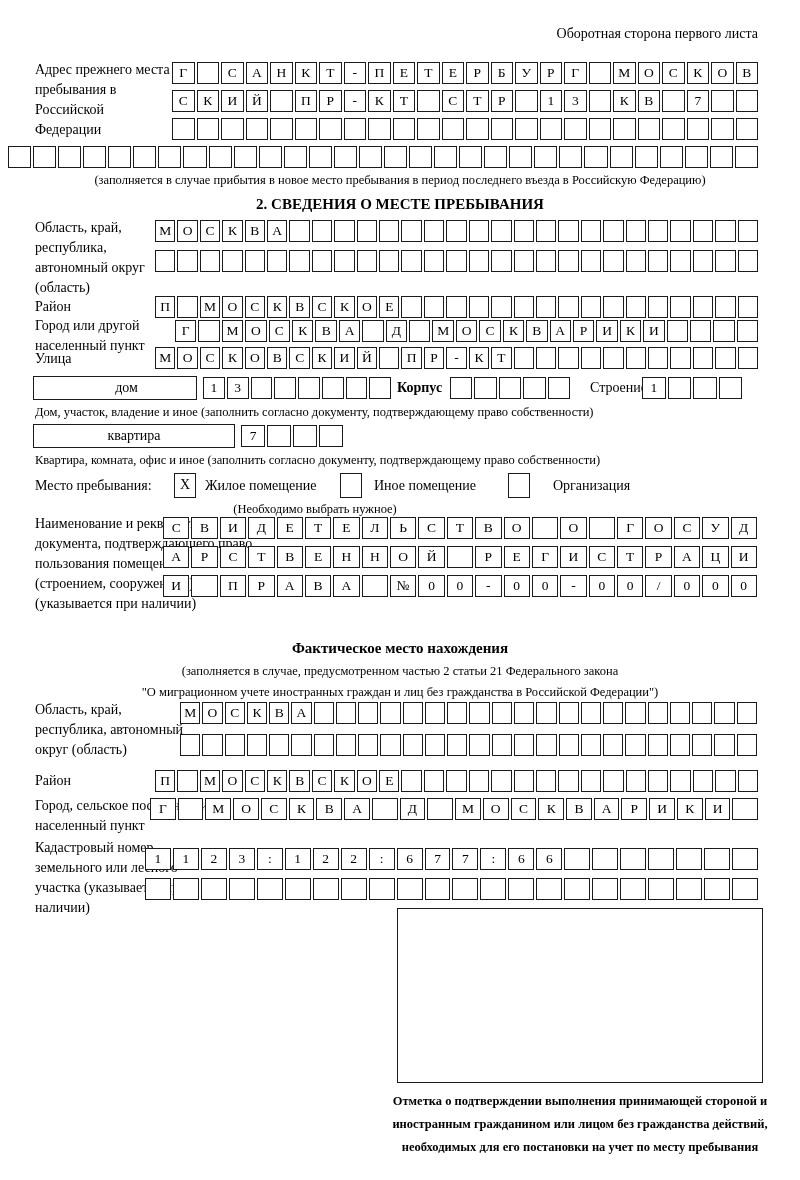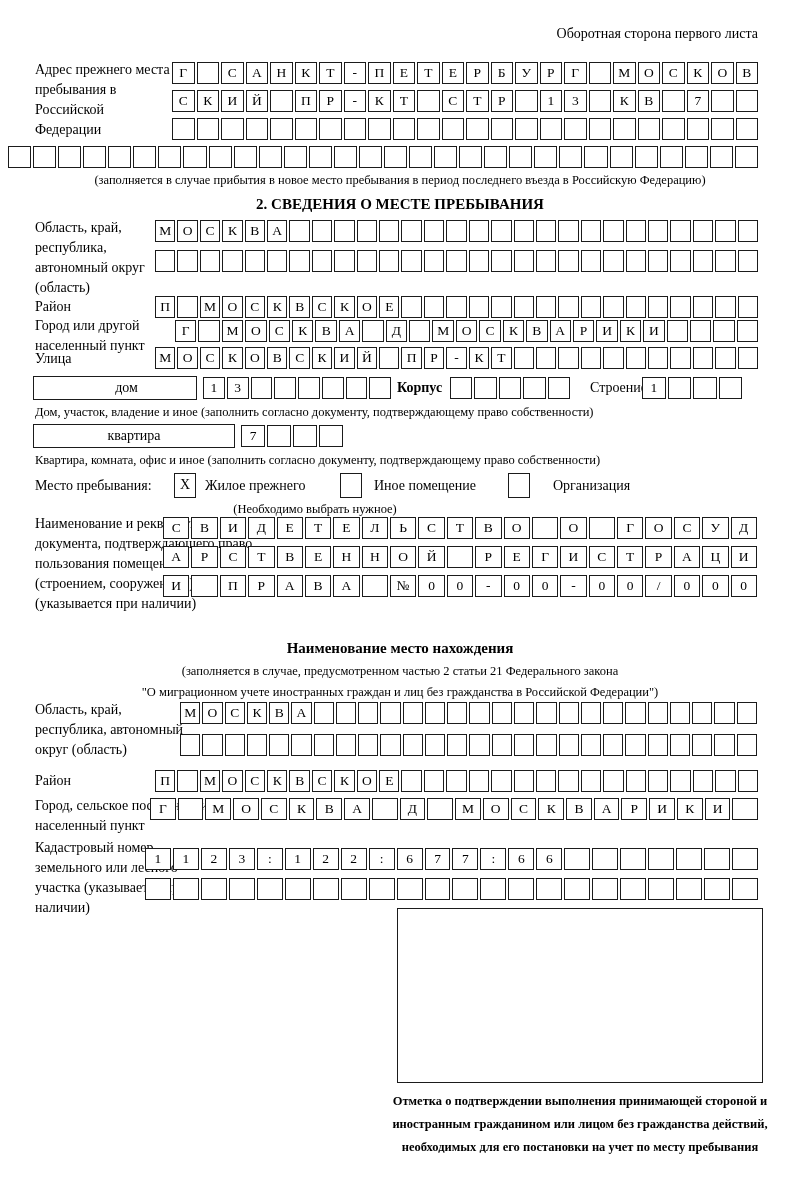--- a/index.html
+++ b/index.html
@@ -335,21 +335,21 @@
   <div class="boxrow" style="left:241px; top:425px; width:102px;">
       <span class="cbox">7</span>
       <span class="cbox"></span>
       <span class="cbox"></span>
       <span class="cbox"></span>
     </div>
   <div class="cap" style="left:35px; top:452px; width:740px;">Квартира, комната, офис и иное (заполнить согласно документу, подтверждающему право собственности)</div>
 
   <div class="lbl" style="left:35px; top:476px;">Место пребывания:</div>
   <div class="ckbox" style="left:174px; top:473px;">X</div>
-  <div class="lbl" style="left:205px; top:476px;">Жилое прежнего</div>
+  <div class="lbl" style="left:205px; top:476px;">Жилое помещение</div>
   <div class="ckbox" style="left:340px; top:473px;"></div>
   <div class="lbl" style="left:374px; top:476px;">Иное помещение</div>
   <div class="ckbox" style="left:508px; top:473px;"></div>
   <div class="lbl" style="left:553px; top:476px;">Организация</div>
   <div class="cap center" style="left:150px; top:501px; width:330px;">(Необходимо выбрать нужное)</div>
 
   <div class="lbl" style="left:35px; top:514px; width:225px;">Наименование и реквизиты документа, подтверждающего право пользования помещением (строением, сооружением) (указывается при наличии)</div>
   <div class="boxrow" style="left:163px; top:517px; width:594px;">
       <span class="cbox">С</span>
       <span class="cbox">В</span>
@@ -413,21 +413,21 @@
       <span class="cbox">0</span>
       <span class="cbox">-</span>
       <span class="cbox">0</span>
       <span class="cbox">0</span>
       <span class="cbox">/</span>
       <span class="cbox">0</span>
       <span class="cbox">0</span>
       <span class="cbox">0</span>
     </div>
 
-  <div class="sect" style="top:640px;">Наименование место нахождения</div>
+  <div class="sect" style="top:640px;">Фактическое место нахождения</div>
   <div class="cap center" style="left:0; top:663px; width:800px;">(заполняется в случае, предусмотренном частью 2 статьи 21 Федерального закона</div>
   <div class="cap center" style="left:0; top:684px; width:800px;">"О миграционном учете иностранных граждан и лиц без гражданства в Российской Федерации")</div>
 
   <div class="lbl" style="left:35px; top:700px; width:150px;">Область, край, республика, автономный округ (область)</div>
   <div class="boxrow" style="left:180px; top:702px; width:577px;">
       <span class="cbox">М</span>
       <span class="cbox">О</span>
       <span class="cbox">С</span>
       <span class="cbox">К</span>
       <span class="cbox">В</span>

